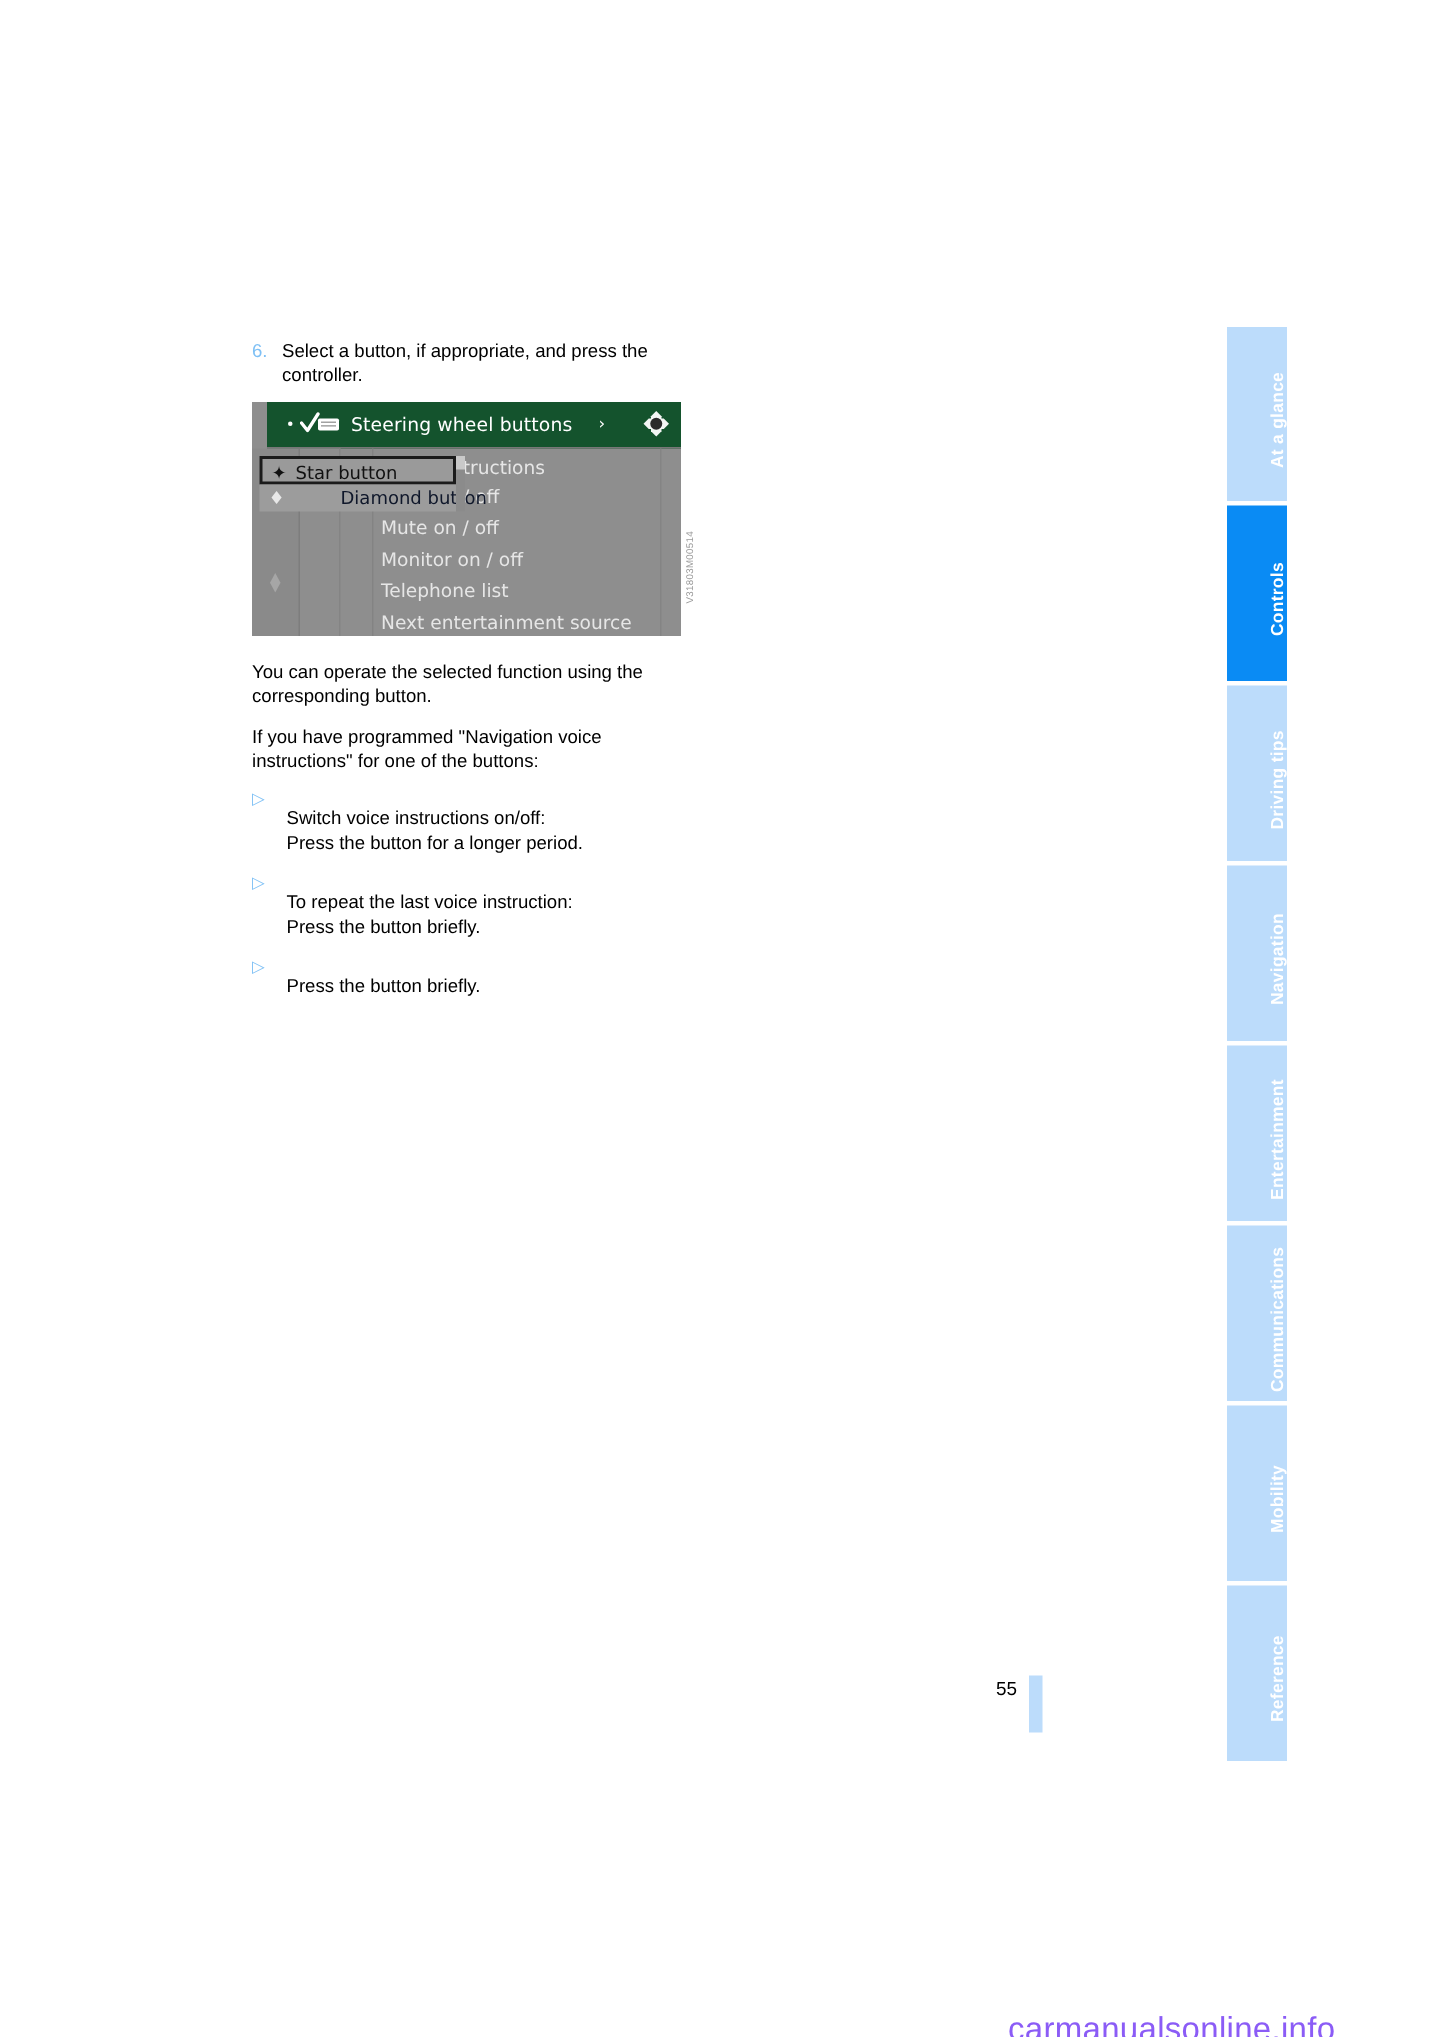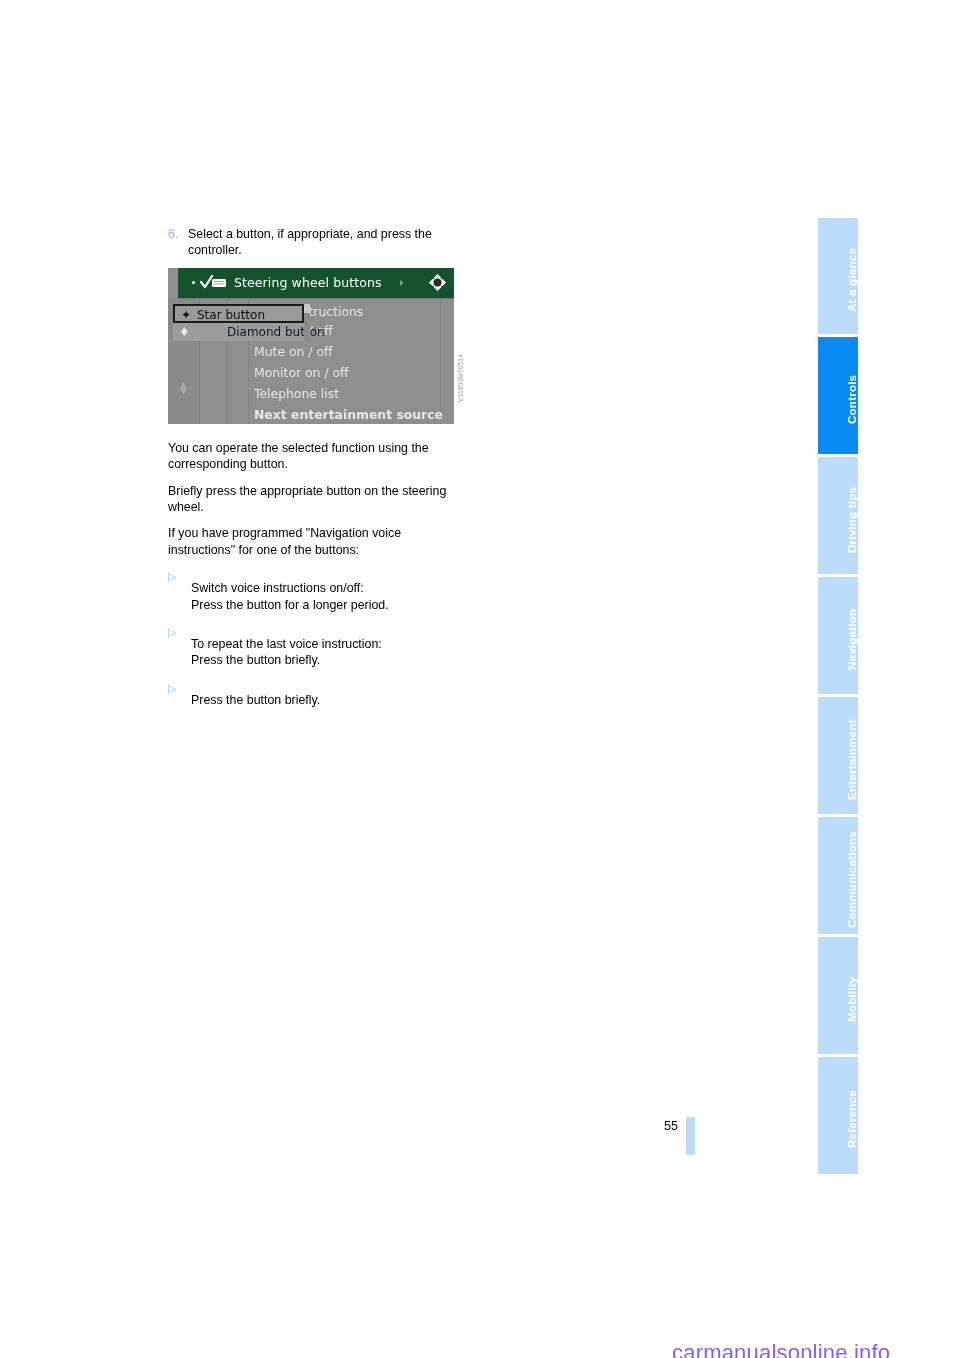--- a/index.html
+++ b/index.html
@@ -375,21 +375,21 @@
         </div>
         <div id="device-col2"></div>
         <div id="device-divider"></div>
         <div id="device-right-edge"></div>
 
         <div class="device-menu-item" style="top:35px;">voice instructions</div>
         <div class="device-menu-item" style="top:54px;">ation on / off</div>
         <div class="device-menu-item" style="top:75px;">Mute on / off</div>
         <div class="device-menu-item" style="top:96px;">Monitor on / off</div>
         <div class="device-menu-item" style="top:117px;">Telephone list</div>
-        <div class="device-menu-item" style="top:138px;font-weight:bold;">Next entertainment source</div>
+        <div class="device-menu-item" style="top:138px;">Next entertainment source</div>
 
         <div id="device-popup">
           <div id="popup-item-1">
             <span class="popup-glyph">✦</span>
             <span class="popup-label">Star button</span>
           </div>
           <div id="popup-item-2">
             <span class="popup-glyph light">♦</span>
             <span class="popup-label white">Diamond button</span>
           </div>
@@ -399,21 +399,20 @@
         </div>
 
       </div>
 
       <div id="figure-id">V31803M00514</div>
     </div>
 
     <p class="body-para">You can operate the selected function using the corresponding button.</p>
 
 
-    <p class="body-para">Briefly press the appropriate button on the steering wheel.</p>
     <p class="body-para">If you have programmed "Navigation voice instructions" for one of the buttons:</p>
 
     <div class="bullet-item">
       <div class="bullet-marker">▷</div>
       <div class="bullet-text">
         <div>Switch voice instructions on/off:</div>
         <div>Press the button for a longer period.</div>
       </div>
     </div>
 

